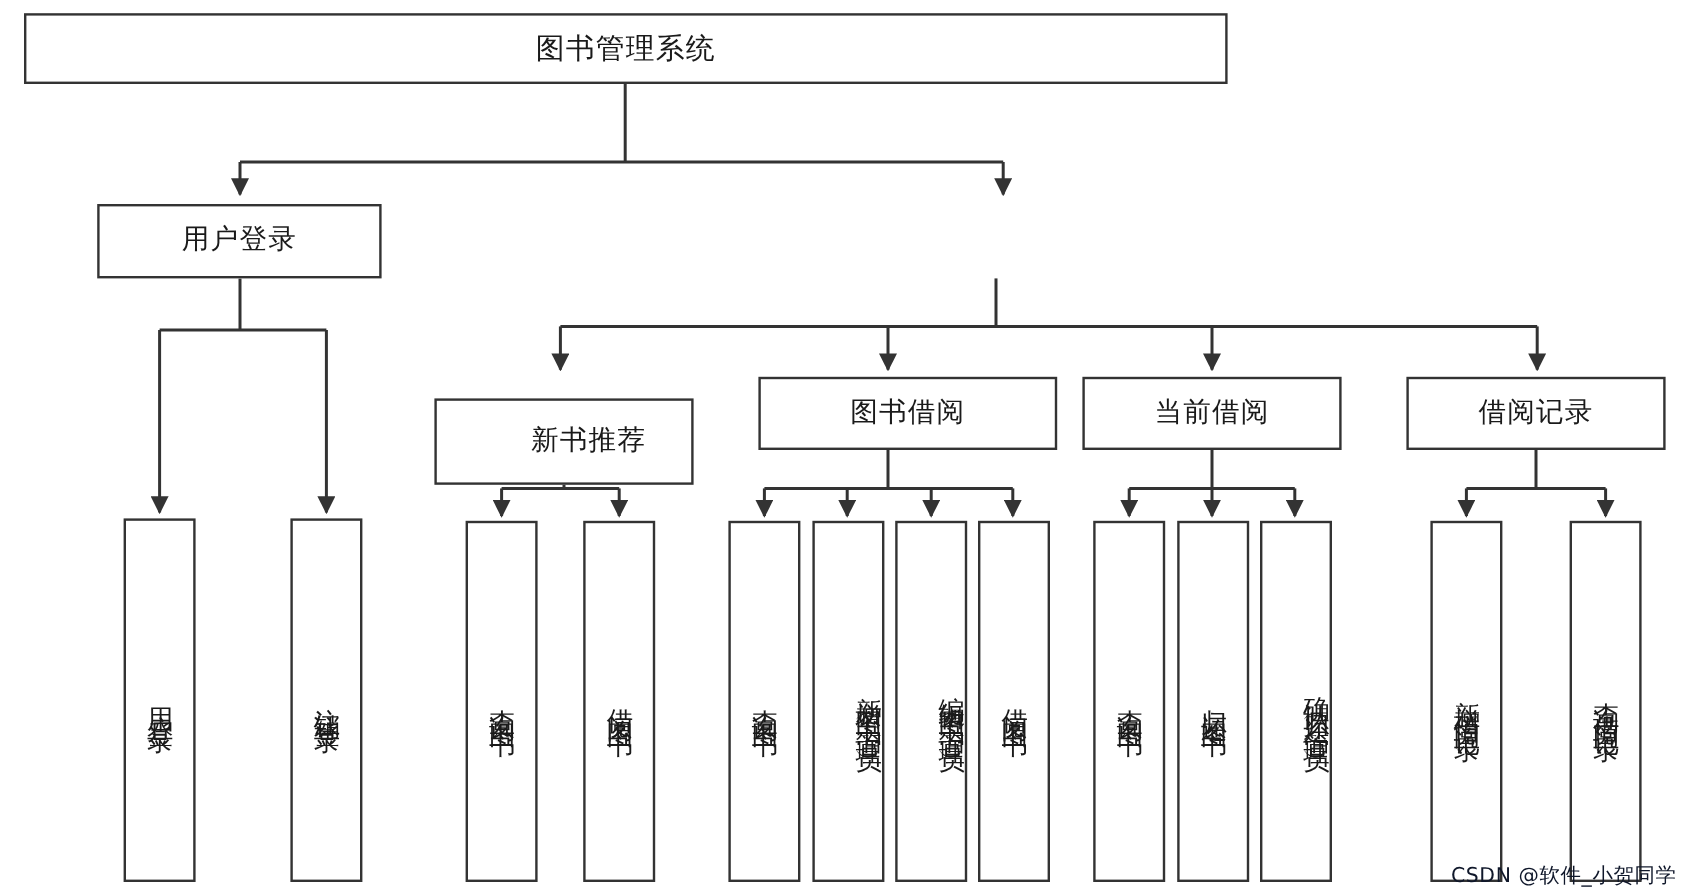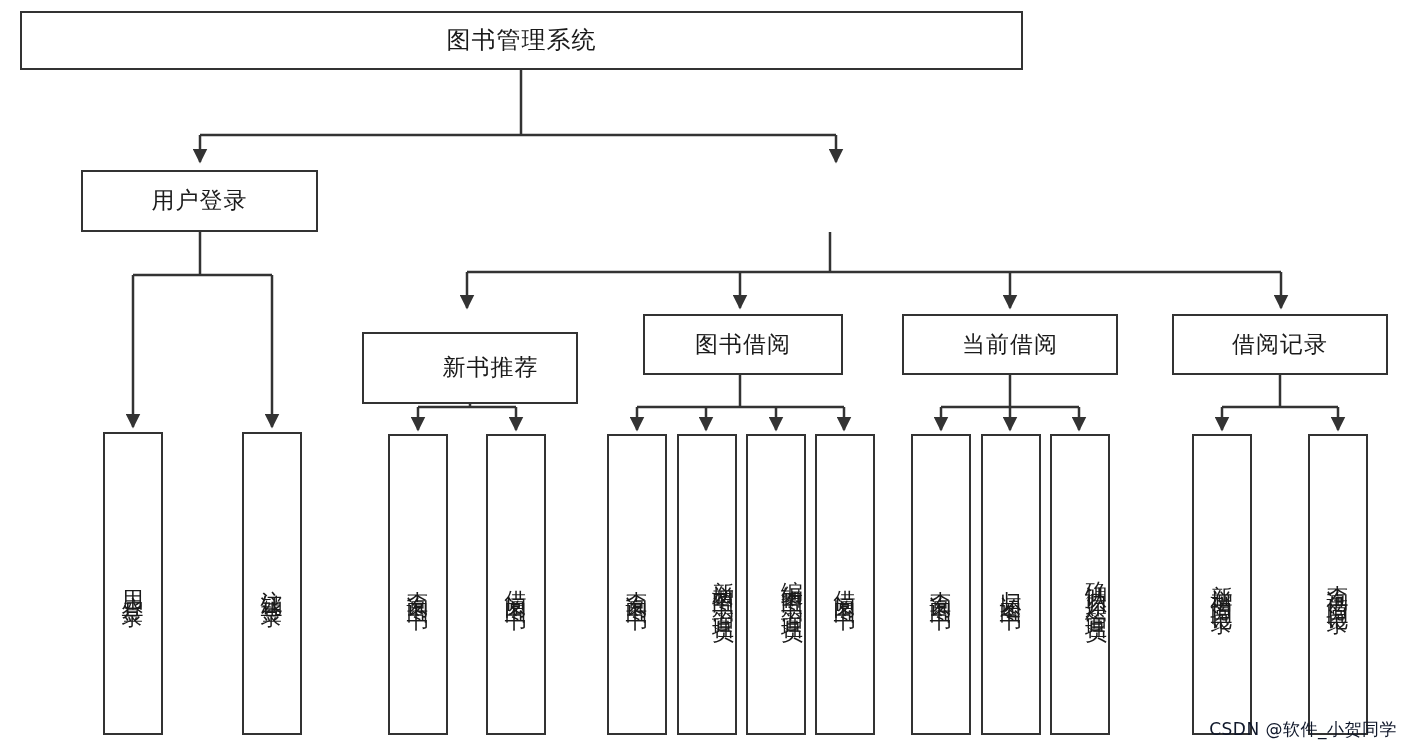--- a/index.html
+++ b/index.html
@@ -72,21 +72,21 @@
       <path d="M 1222 407 L 1222 430" marker-end="url(#arrow)"></path>
       <path d="M 1338 407 L 1338 430" marker-end="url(#arrow)"></path>
     </g>
   </svg>
 
   <div class="node h root" style="left:20px;top:11px;width:1003px;height:59px;">图书管理系统</div>
 
   <div class="node h" style="left:81px;top:170px;width:237px;height:62px;">用户登录</div>
 
   <div class="node h" style="left:362px;top:332px;width:216px;height:72px;padding-left:41px;">新书推荐</div>
-  <div class="node h" style="left:632px;top:314px;width:200px;height:61px;margin-left:11px;">图书借阅</div>
+  <div class="node h" style="left:632px;top:314px;width:249px;height:61px;">图书借阅</div>
   <div class="node h" style="left:902px;top:314px;width:216px;height:61px;">当前借阅</div>
   <div class="node h" style="left:1172px;top:314px;width:216px;height:61px;">借阅记录</div>
 
   <div class="node v mid" style="left:103px;top:432px;width:60px;height:303px;">用户登录</div>
   <div class="node v mid" style="left:242px;top:432px;width:60px;height:303px;">注销登录</div>
 
   <div class="node v mid" style="left:388px;top:434px;width:60px;height:301px;">查询图书</div>
   <div class="node v mid" style="left:486px;top:434px;width:60px;height:301px;">借阅图书</div>
 
   <div class="node v mid" style="left:607px;top:434px;width:60px;height:301px;">查询图书</div>

